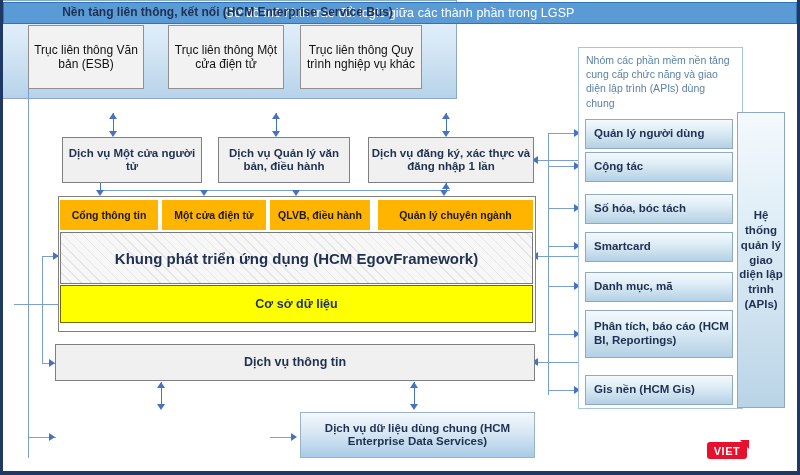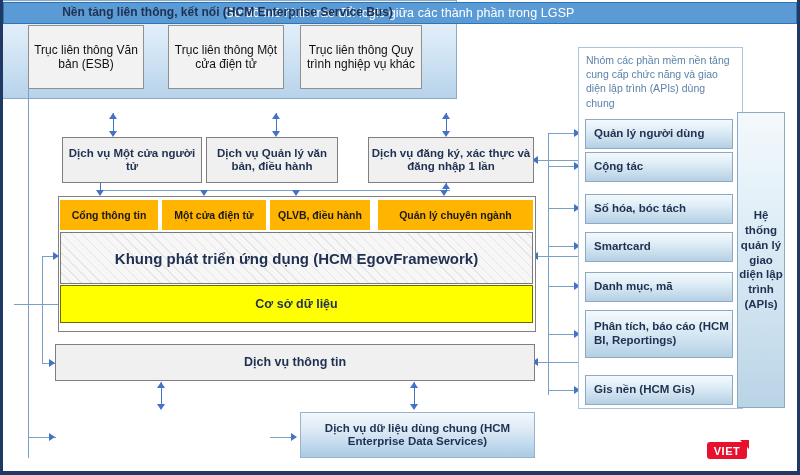--- a/index.html
+++ b/index.html
@@ -59,21 +59,21 @@
   .esb-c1{left:28px;width:116px;}
   .esb-c2{left:168px;width:116px;}
   .esb-c3{left:300px;width:122px;}
 
   
   .svc{
     background:#f0f0f0;border:1px solid #7f7f7f;
     font-size:11.5px;top:137px;height:46px;
   }
   .svc1{left:62px;width:140px;}
-  .svc2{left:206px;width:132px;}
+  .svc2{left:218px;width:132px;}
   .svc3{left:368px;width:166px;}
 
   
   .platform{
     position:absolute;left:58px;top:196px;width:478px;height:136px;
     background:#ffffff;border:1px solid #808080;box-sizing:border-box;
   }
 
   
   .orange{

